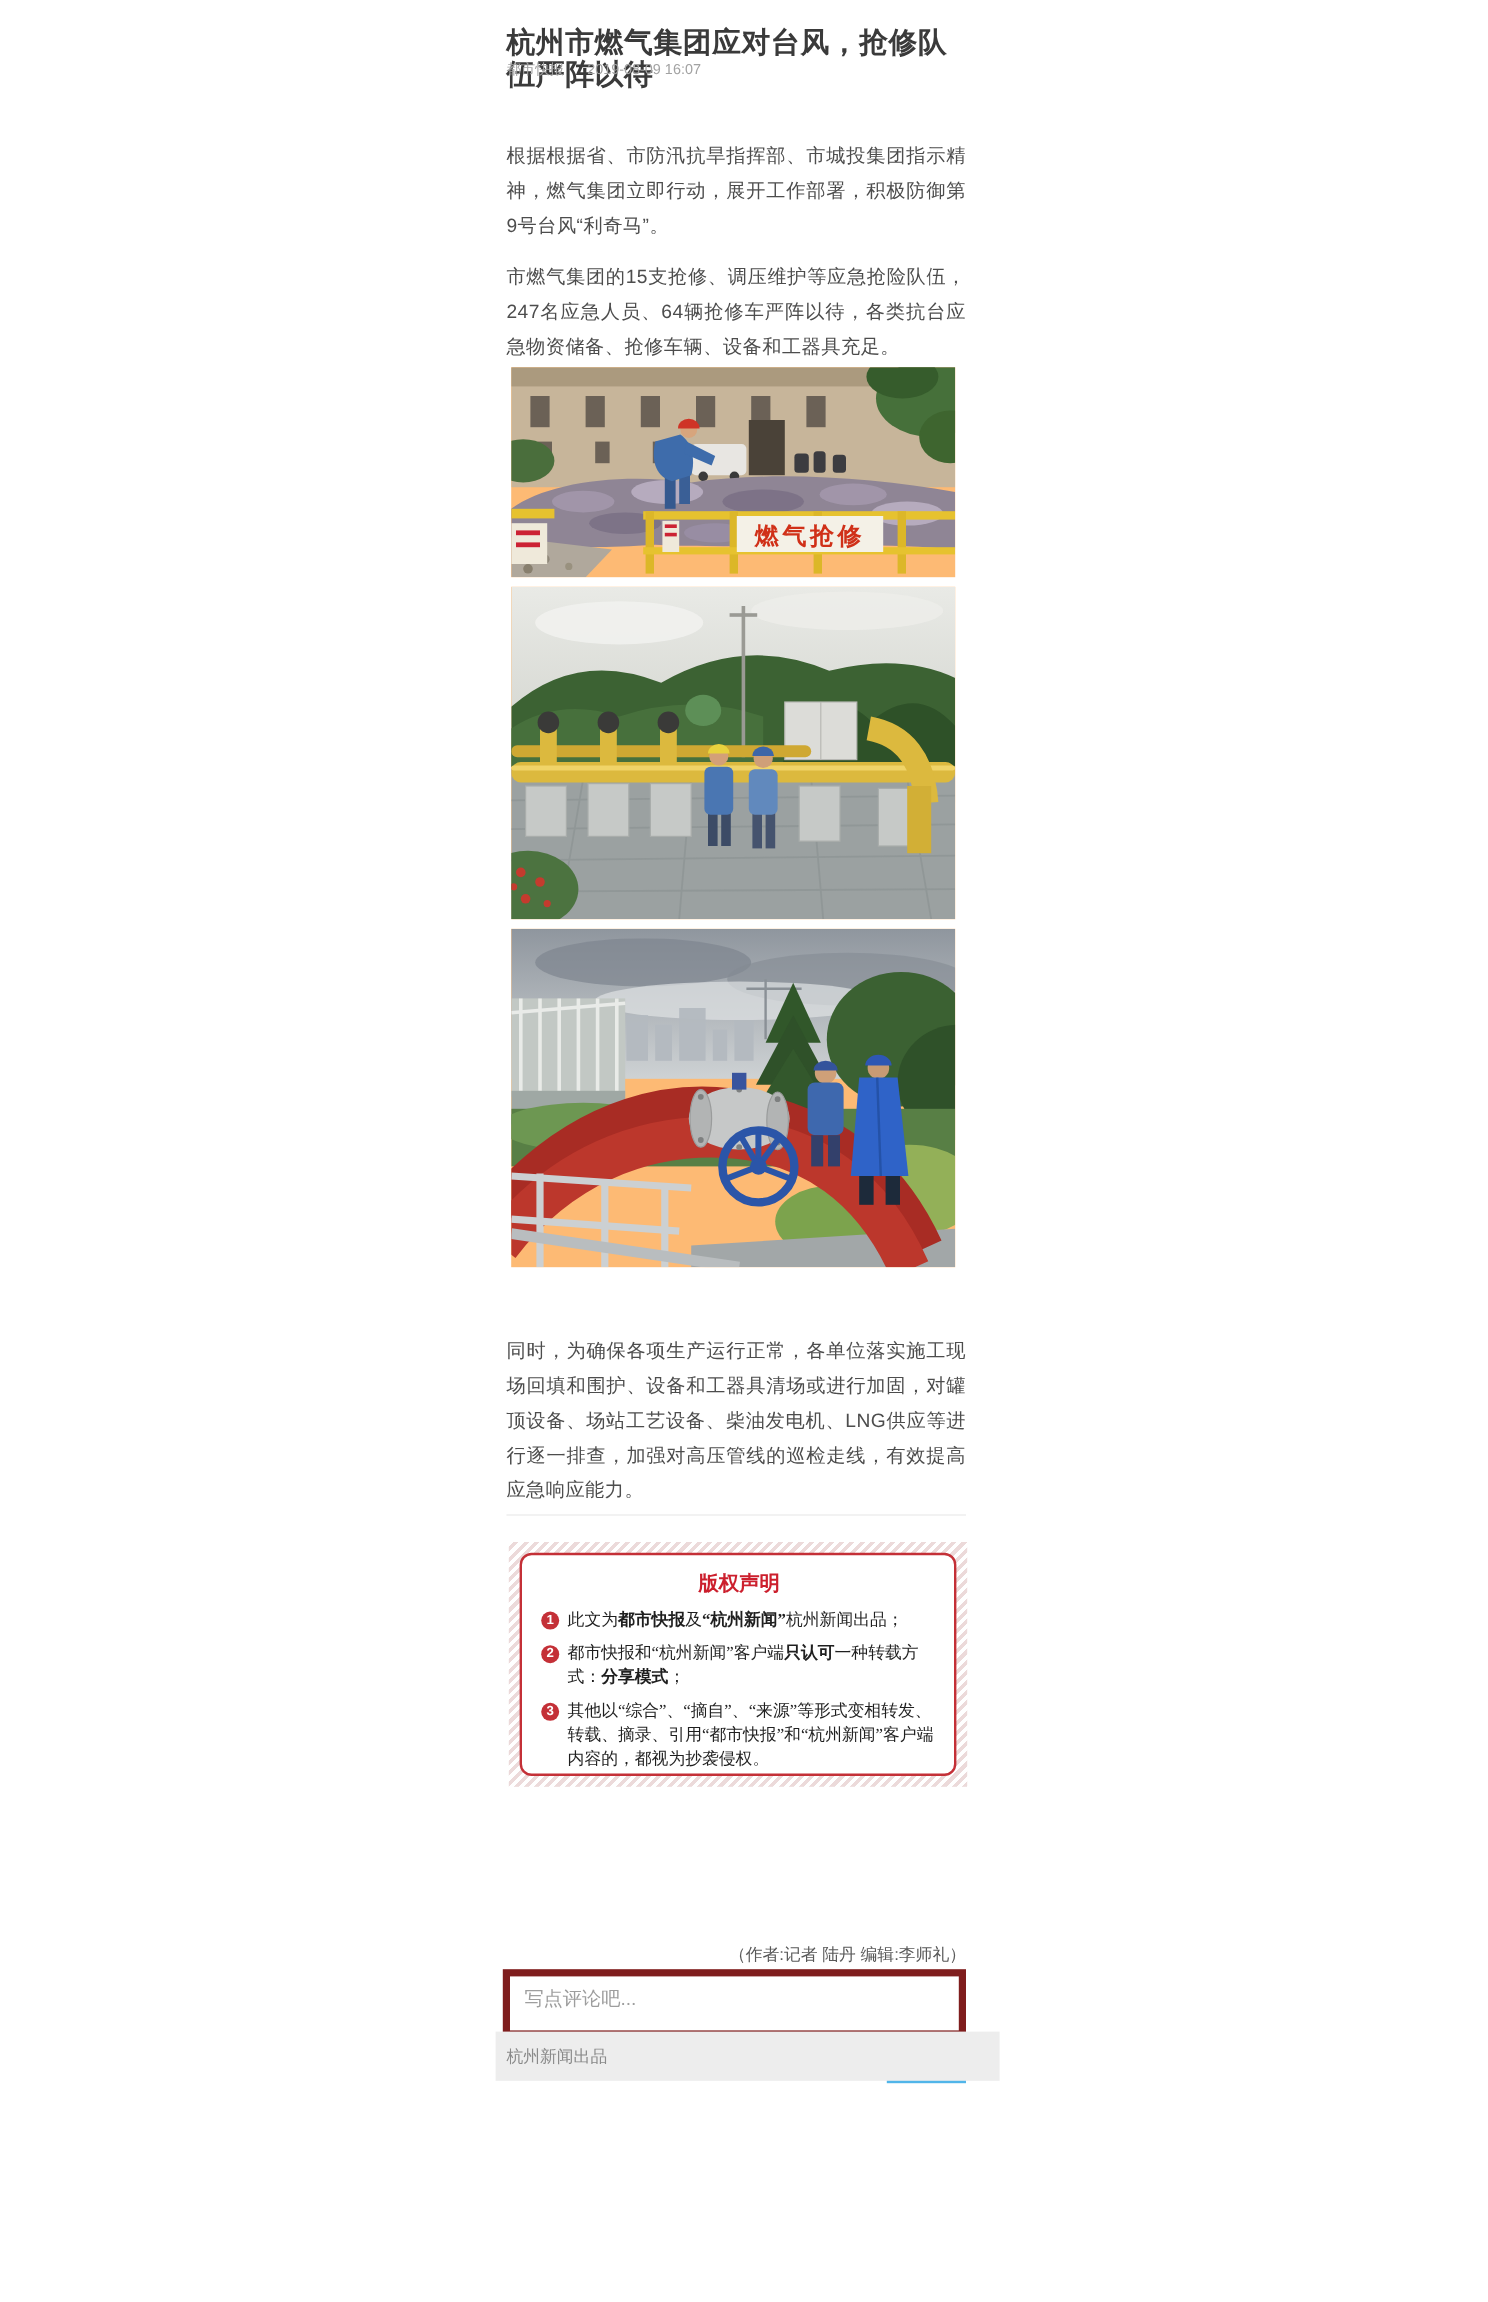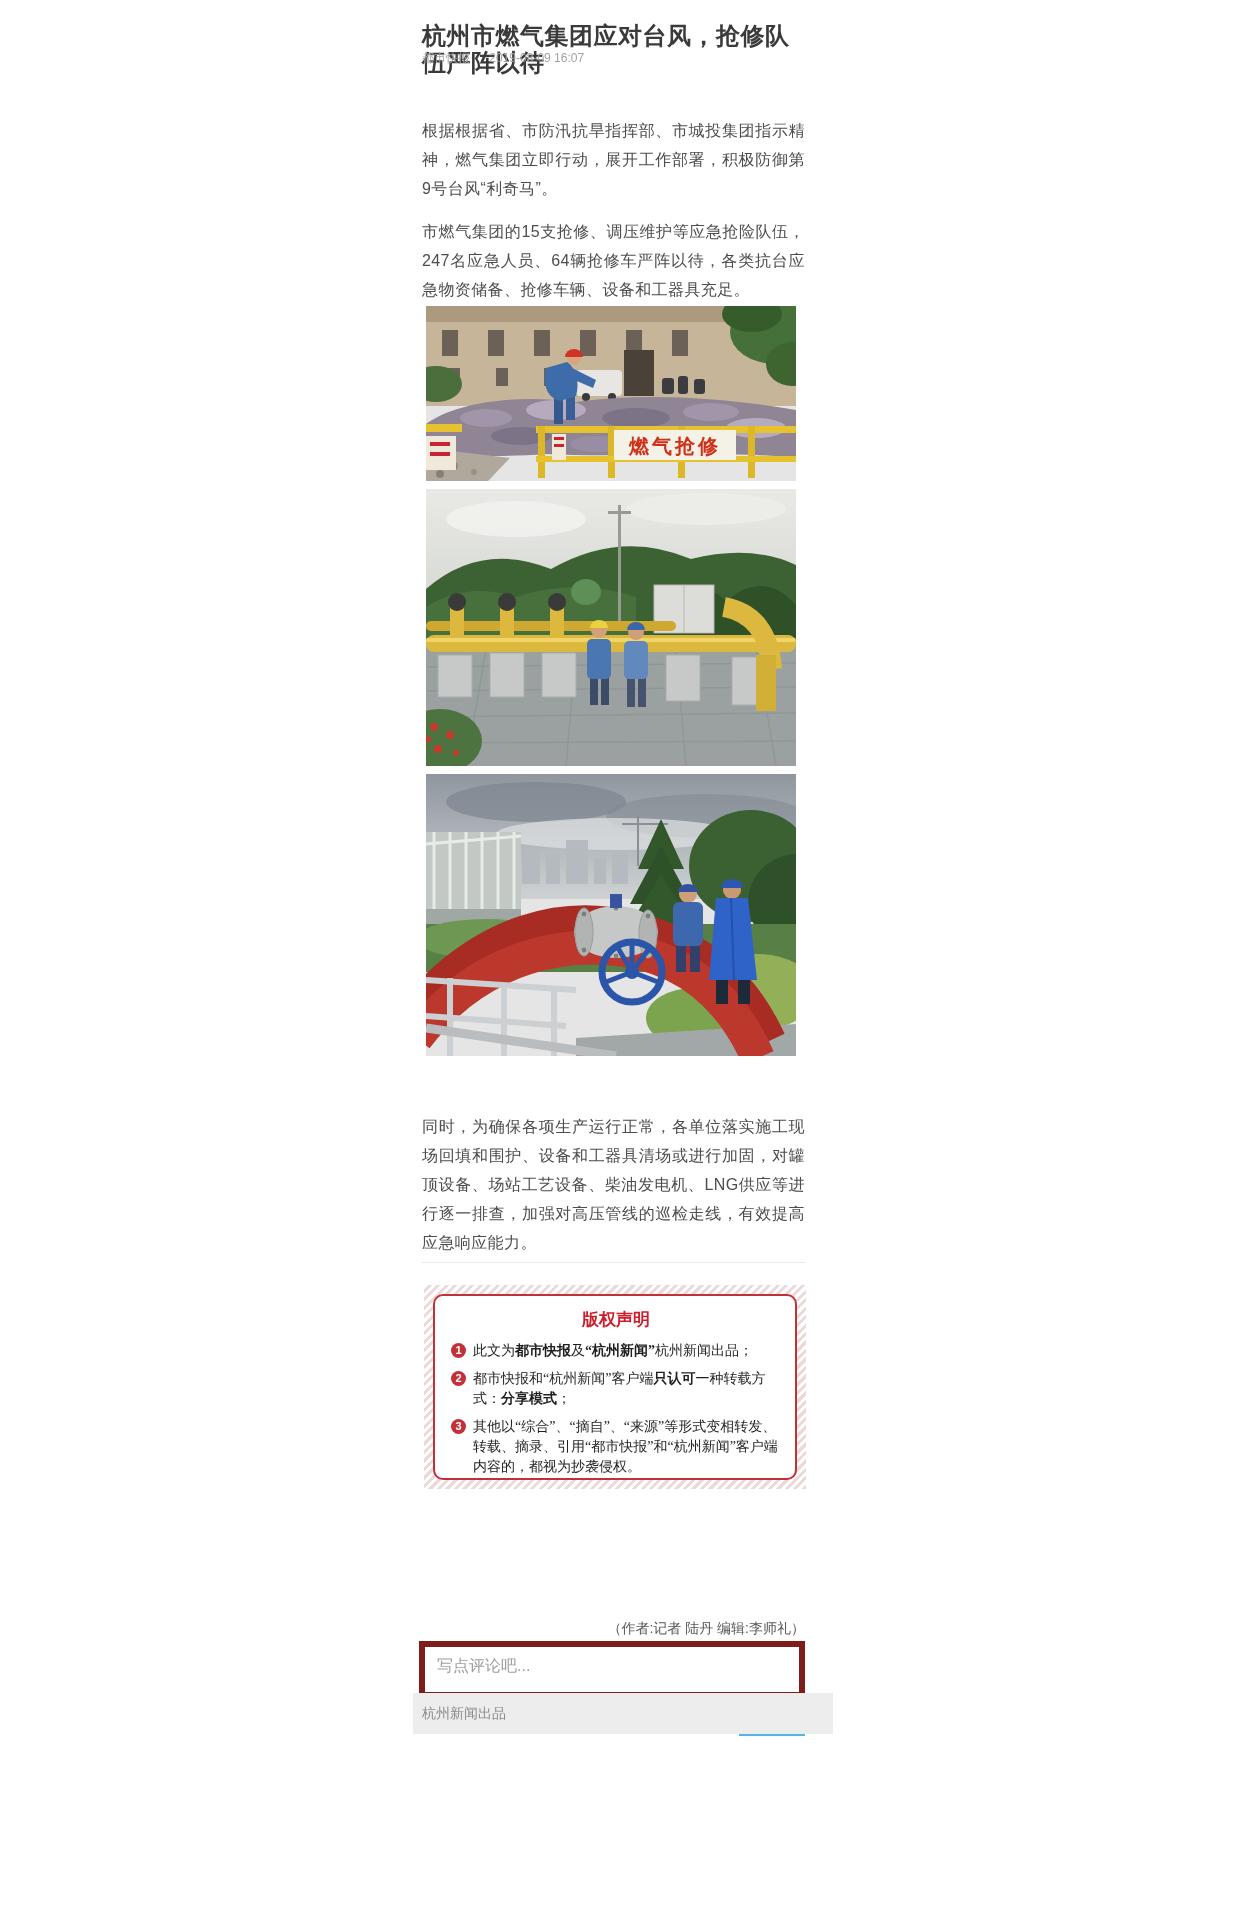--- a/index.html
+++ b/index.html
@@ -5,21 +5,21 @@
   html,body{margin:0;padding:0;background:#fff;}
   .page{position:relative;width:1240px;height:1918px;background:#fff;overflow:hidden;
         font-family:"Liberation Sans",sans-serif;}
   .title{position:absolute;left:422px;top:6px;width:384px;font-size:24px;font-weight:bold;
          color:#3a3a3a;line-height:27px;letter-spacing:.5px;}
   .meta{position:absolute;left:422px;top:50px;font-size:12px;color:#a2a2a2;}
   .meta .src{margin-right:16px;}
   .para{position:absolute;left:422px;width:383px;font-size:16px;color:#4d4d4d;
         line-height:29px;text-align:justify;letter-spacing:.4px;}
   .p1{top:100px;} .p2{top:201px;} .p3{top:1096px;}
-  .photo{position:absolute;left:426px;width:370px;overflow:hidden;background:#e5e5e5;text-decoration:underline;}
+  .photo{position:absolute;left:426px;width:370px;overflow:hidden;background:#fdba74;text-decoration:underline;}
   .photo svg{display:block;}
   .photo1{top:306px;height:175px;} .photo2{top:489px;height:277px;} .photo3{top:774px;height:282px;}
   .divider{position:absolute;left:422px;top:1262px;width:383px;height:1px;background:#eaeaea;}
   .cw{position:absolute;left:424px;top:1285px;width:382px;height:204px;
       background:repeating-linear-gradient(135deg,#fff 0 3px,#ecdada 3px 6px);}
   .cbox{position:absolute;left:9px;top:9px;right:9px;bottom:9px;background:#fff;
         border:2px solid #c43037;border-radius:10px;padding:8px 14px 10px 16px;box-sizing:border-box;}
   .ctitle{text-align:center;color:#cc1f2d;font-size:17px;font-weight:bold;margin:4px 0 10px;}
   .citem{position:relative;font-family:"Liberation Serif",serif;font-size:14px;color:#1f1f1f;
          line-height:20px;margin-bottom:8px;padding-left:22px;}

